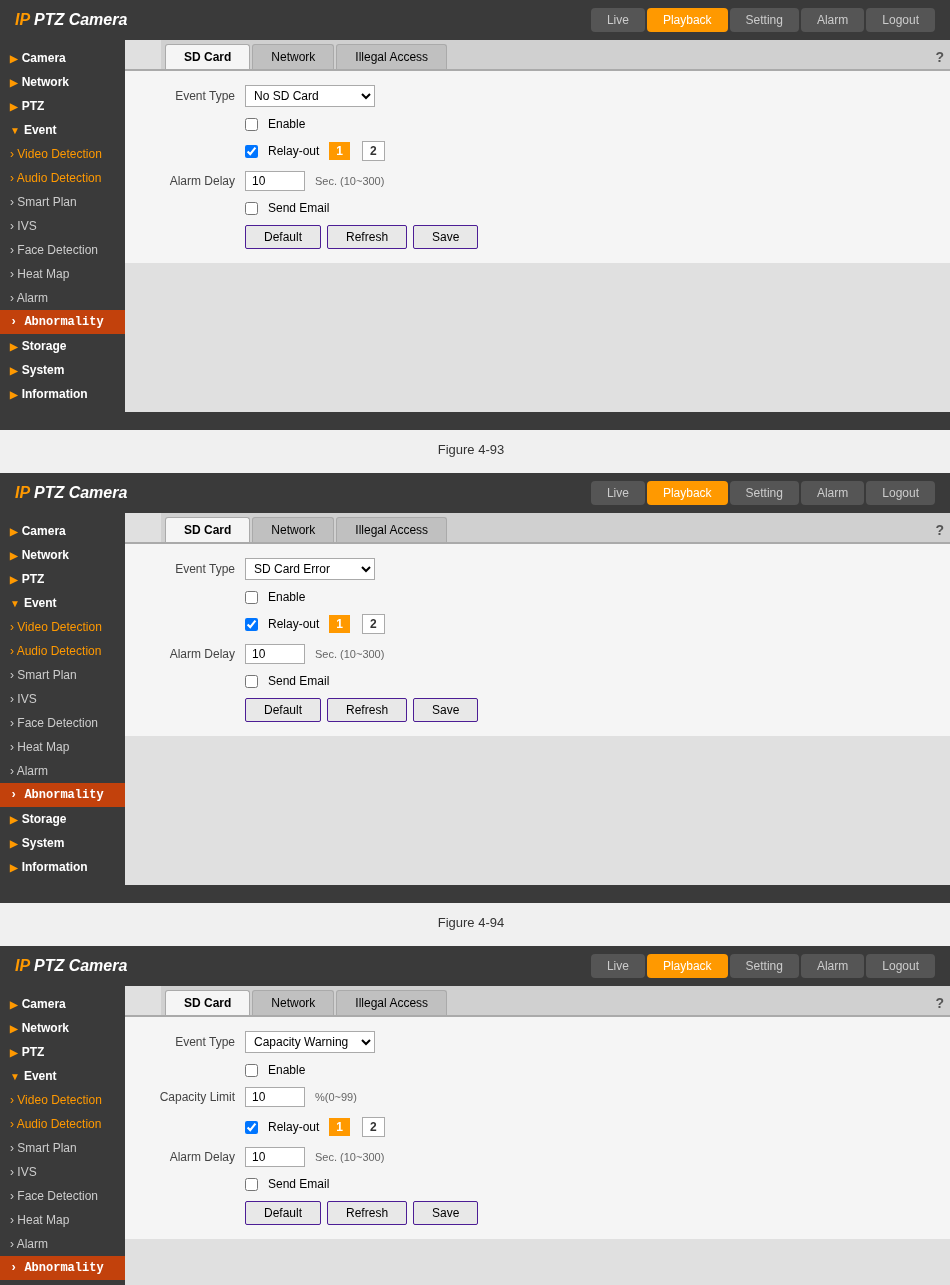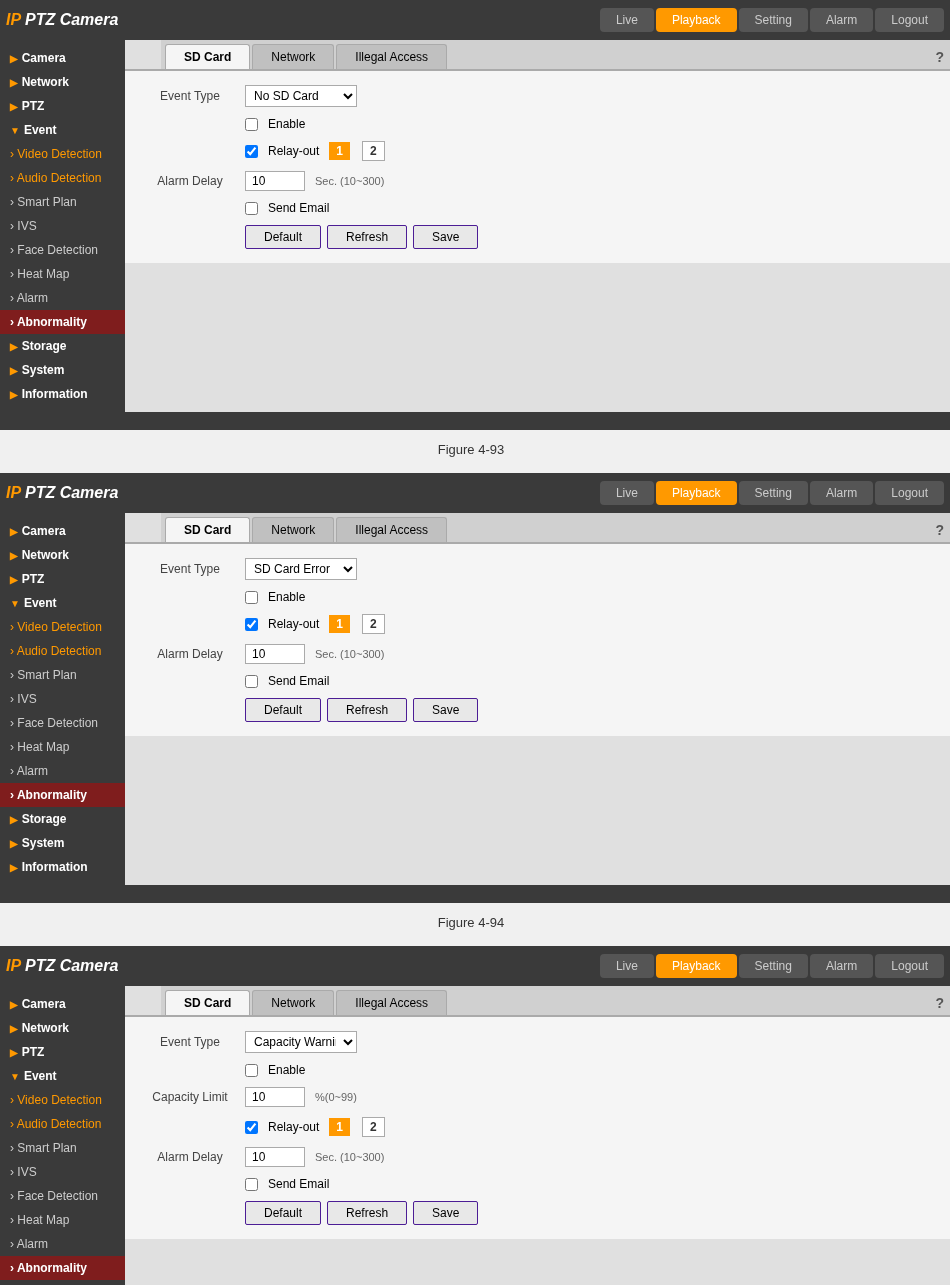--- a/index.html
+++ b/index.html
@@ -1,21 +1,21 @@
 <!DOCTYPE html>
 <html><head>
   <meta charset="utf-8">
   <style>
     * { margin: 0; padding: 0; box-sizing: border-box; }
     body { font-family: Arial, sans-serif; font-size: 12px; background: #f0f0f0; width: 950px; }
 
     
     .app-header {
       background: #3a3a3a;
-      padding: 8px 6px;
+      padding: 8px 15px;
       display: flex;
       align-items: center;
       justify-content: space-between;
       gap: 44px;
     }
     .app-logo {
       color: #fff;
       font-size: 16px;
       font-weight: bold;
     }
@@ -54,23 +54,24 @@
       align-items: center;
       gap: 4px;
     }
     .sidebar-item.section {
       color: #fff;
       font-weight: bold;
     }
     .sidebar-item.section .arrow { color: #f90; font-size: 10px; }
     .sidebar-item.sub { }
     .sidebar-item.highlighted {
-      background: #7f1d1d;
+      background: #c2410c;
       color: #fff;
       font-weight: bold;
+      font-family: Liberation Mono, monospace;
     }
 
     
     .content-area {
       flex: 1;
       background: #e0e0e0;
       min-height: 310px;
     }
 
     
@@ -114,38 +115,38 @@
       border-top: 2px solid #aaa;
     }
     .form-row {
       display: flex;
       align-items: center;
       margin-bottom: 10px;
       gap: 10px;
     }
     .form-label {
       width: 90px;
-      text-align: center;
+      text-align: right;
       color: #444;
       font-size: 12px;
       flex-shrink: 0;
     }
     .form-input-small {
       width: 60px;
       padding: 2px 6px;
       border: 1px solid #aaa;
       background: #fff;
       font-size: 12px;
     }
     .form-select {
       padding: 2px 4px;
       border: 1px solid #aaa;
       background: #fff;
       font-size: 12px;
-      width: 112px;
+      width: 130px;
     }
     .form-checkbox { cursor: pointer; }
     .relay-btn {
       background: #f90;
       color: #fff;
       border: none;
       padding: 2px 7px;
       font-size: 12px;
       cursor: pointer;
       font-weight: bold;

